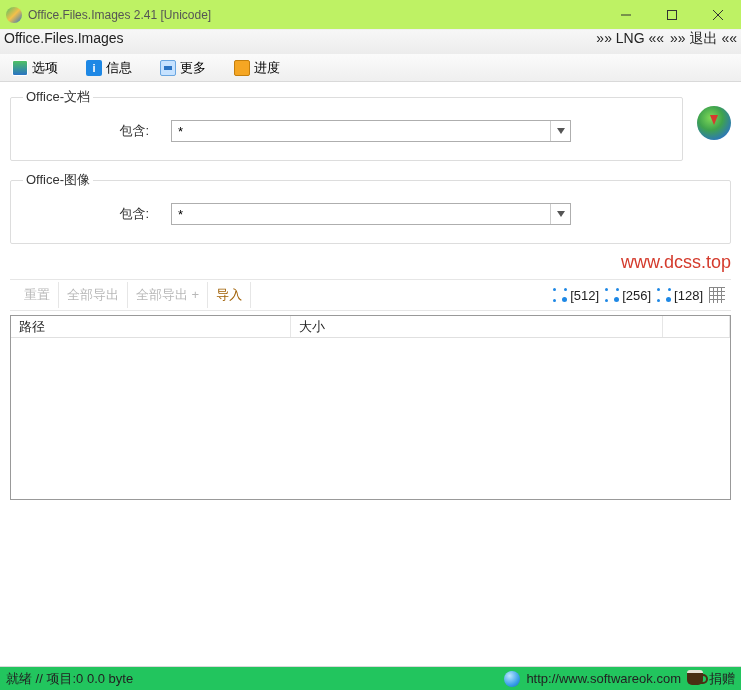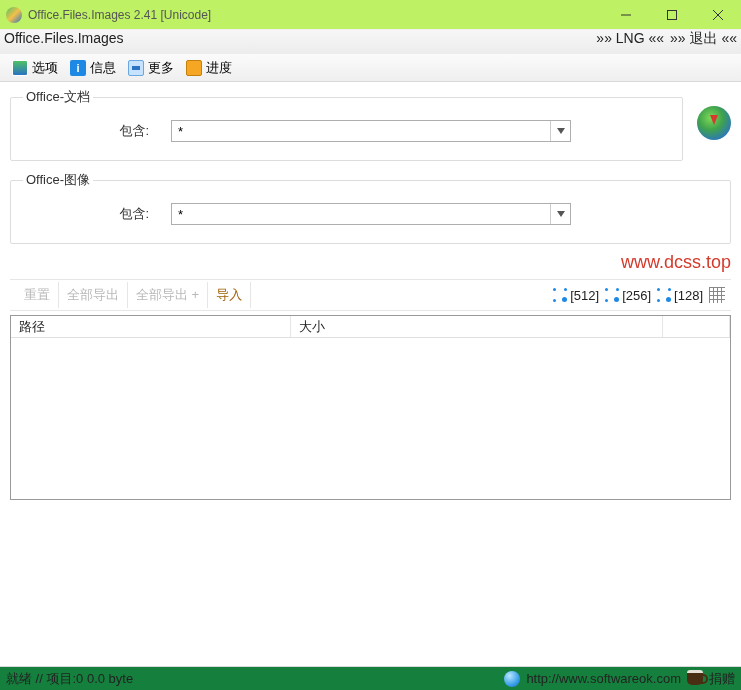--- a/index.html
+++ b/index.html
@@ -51,21 +51,21 @@
   .menubar .app-name { font-weight: normal; }
   .menubar .right { margin-left:auto; display:flex; gap:6px; }
 
   
   .toolbar {
     height: 28px;
     background: linear-gradient(#fbfbfb,#efefef);
     border-bottom: 1px solid #d9d9d9;
     display:flex; align-items:center;
     padding: 0 8px;
-    gap: 4px;
+    gap: 20px;
     font-size:13px;
   }
   .toolbar .tbtn { display:flex; align-items:center; gap:4px; padding:2px 4px; }
   .tbtn .ico { width:16px; height:16px; display:inline-flex; align-items:center; justify-content:center; border-radius:2px; }
   .ico-opt { background: linear-gradient(#4fc164,#2a73c3); border-radius:50%; border:1px solid #fff; }
   .ico-info { background:#1e88e5; color:#fff; border-radius:50%; font-size:11px; font-weight:bold; }
   .ico-more { background:#c6e2ff; border:1px solid #6aa6e0; }
   .ico-prog { background:#f5a623; border:1px solid #c47f0d; }
   .ico-more::before { content:""; width:8px; height:4px; background:#2a73c3; display:block; margin:auto; }
 
@@ -171,21 +171,21 @@
   .th3 { flex:1; }
   .tbody { flex:1; }
 
   .filler { flex:1; }
 
   
   .statusbar {
     height:24px; border-top:1px solid #d9d9d9;
     display:flex; align-items:center; padding:0 6px;
     font-size:13px; color:#222;
-    background:#15803d;
+    background:#22c55e;
   }
   .statusbar .right { margin-left:auto; display:flex; align-items:center; gap:6px; }
   .globe { width:16px; height:16px; border-radius:50%;
     background: radial-gradient(circle at 35% 30%, #b9e6ff 0%, #3aa0e8 60%, #1565c0 100%);
     position:relative;
   }
   .coffee { width:16px; height:12px; background:#4a2e13; border-radius:0 0 5px 5px; position:relative;}
   .coffee::before{content:"";position:absolute;top:-3px;left:0;right:0;height:3px;background:#e7e0d6;border-radius:3px 3px 0 0;}
   .coffee::after{content:"";position:absolute;right:-5px;top:1px;width:5px;height:6px;border:2px solid #4a2e13;border-left:none;border-radius:0 5px 5px 0;}
 </style>

